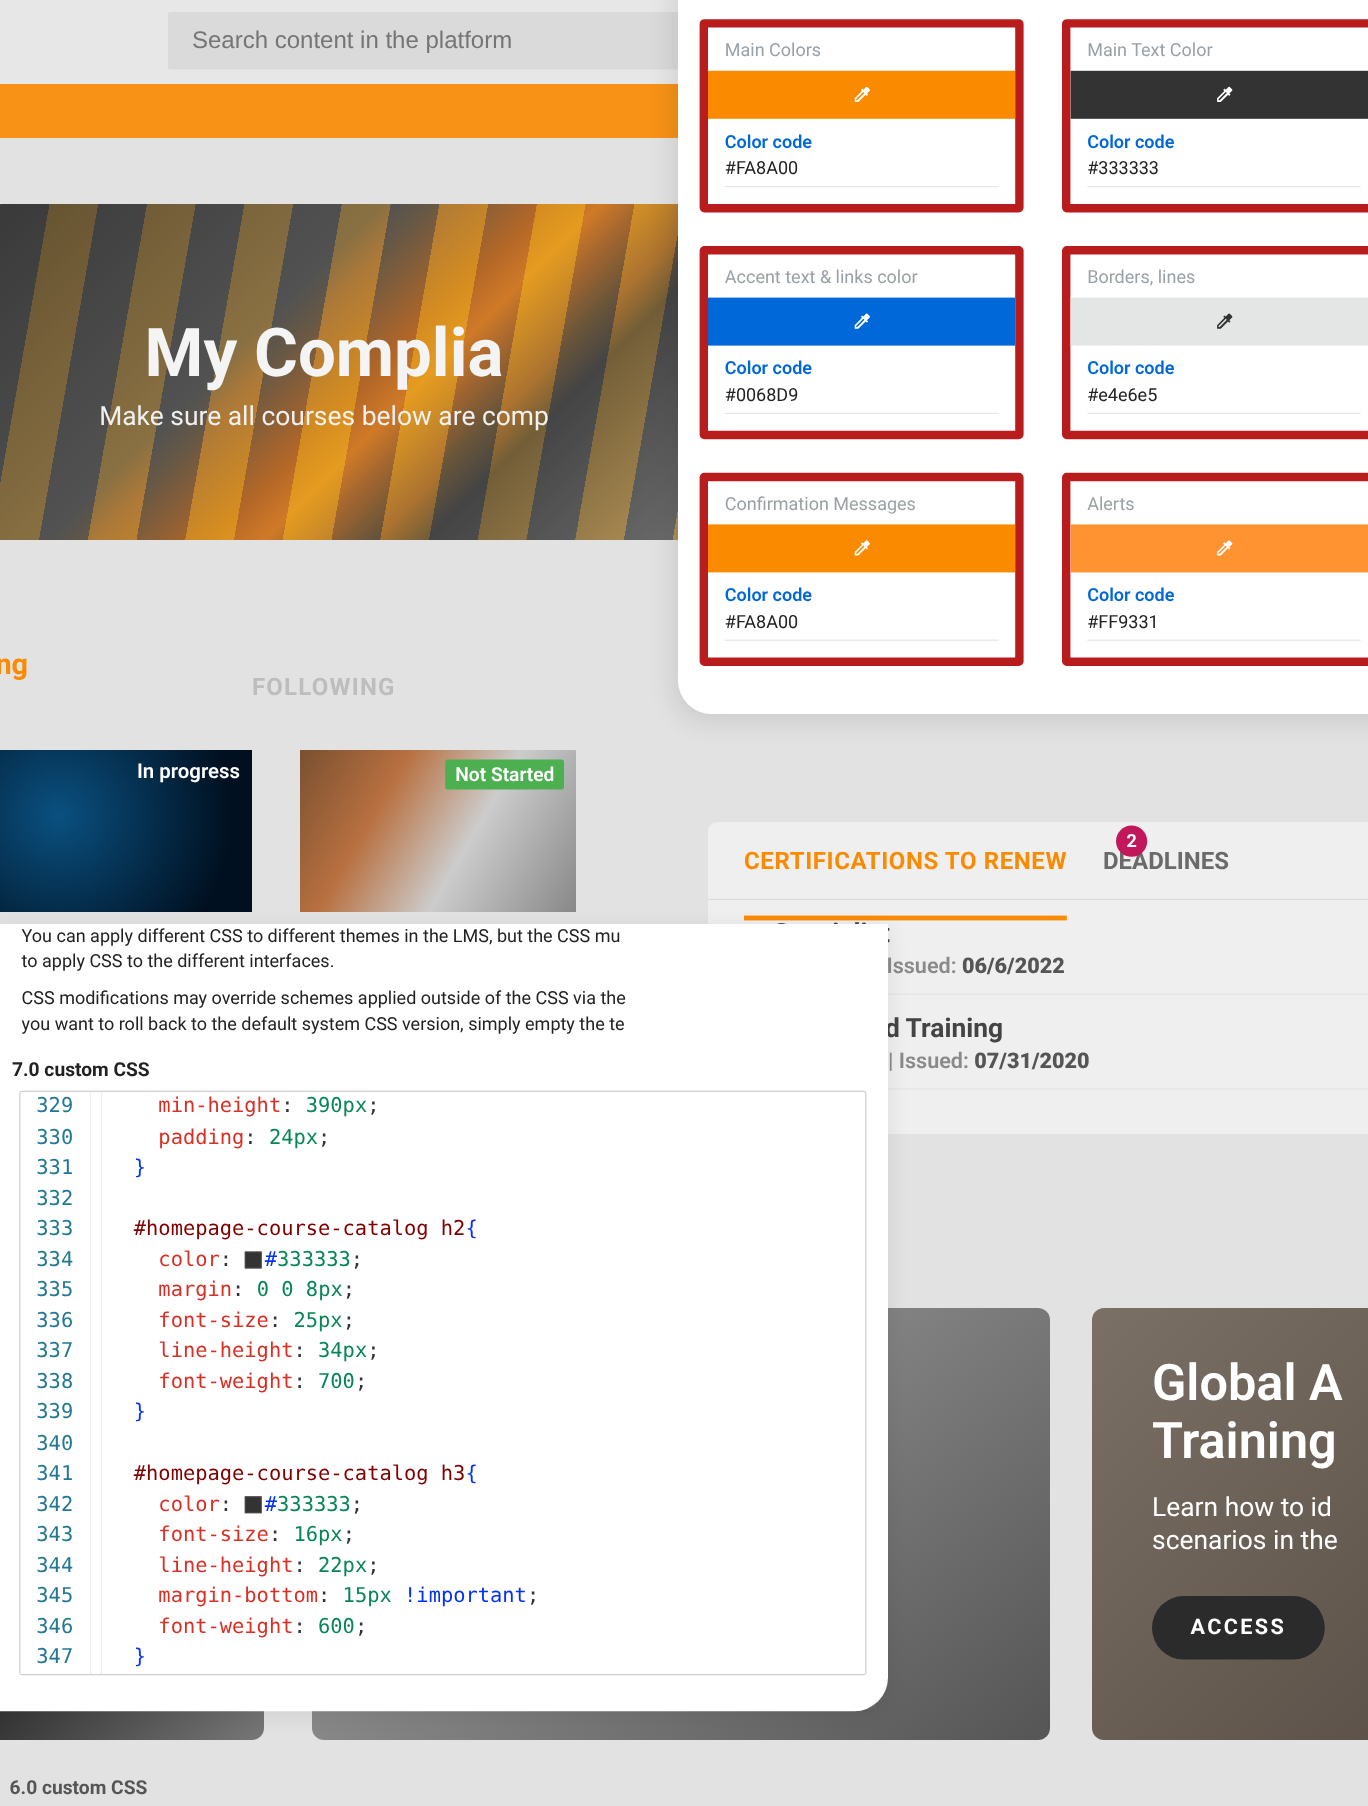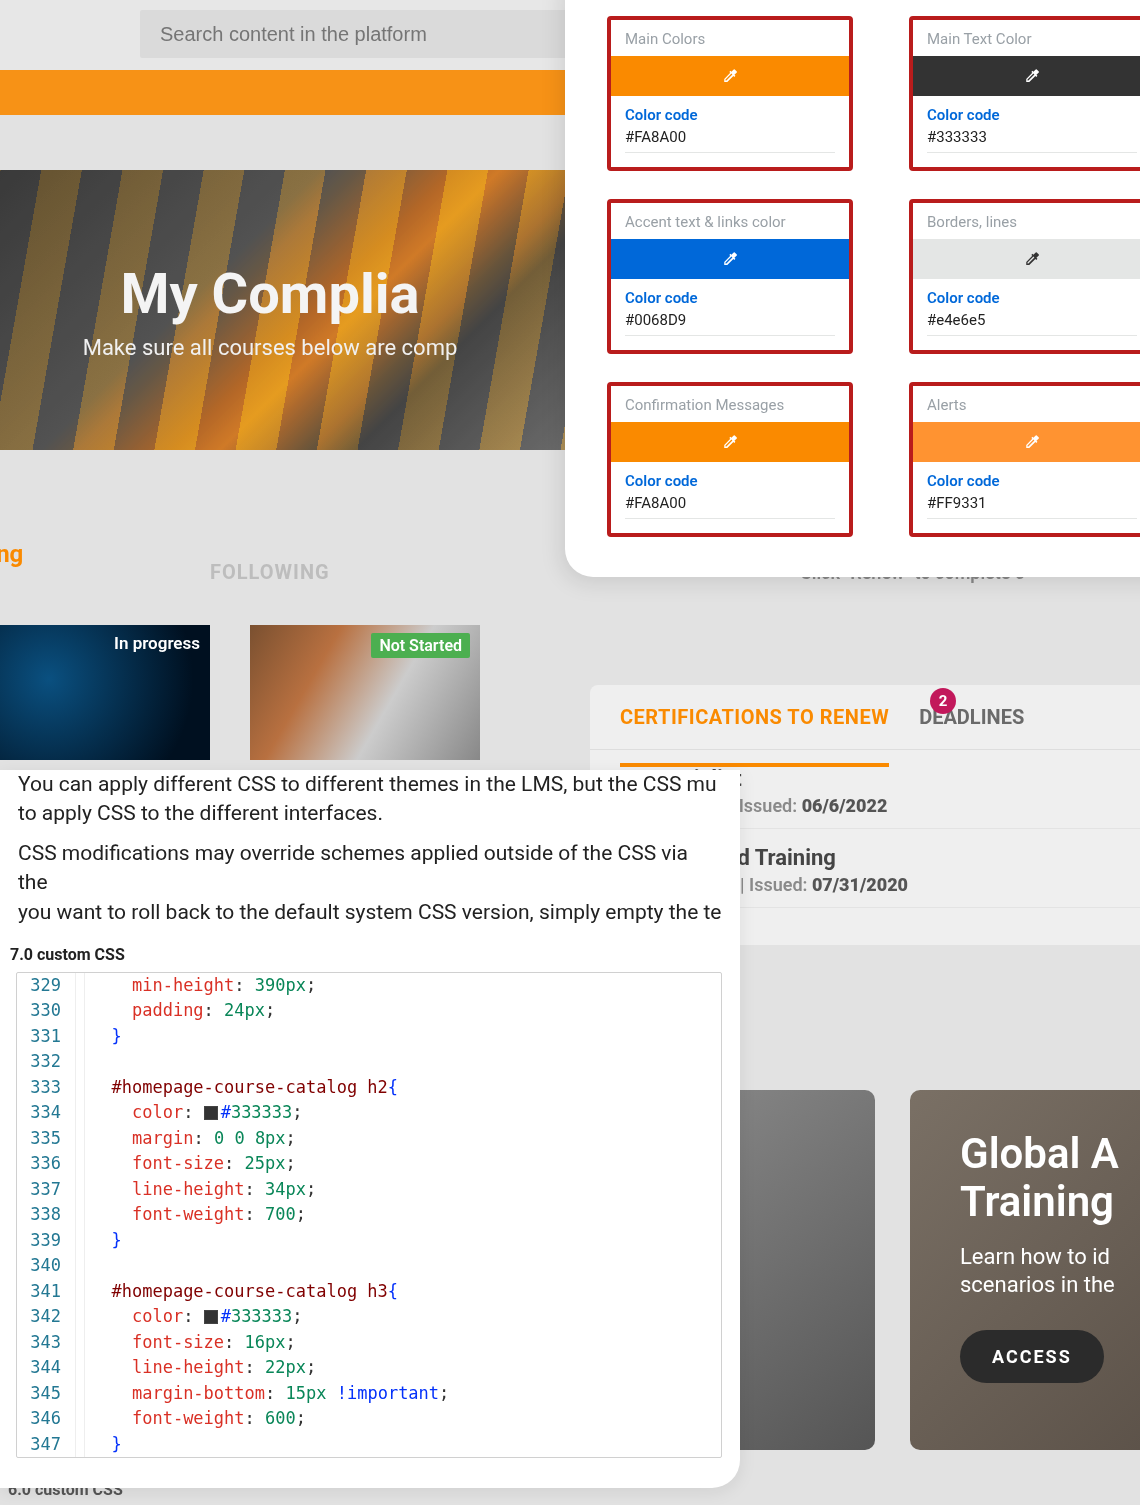--- a/index.html
+++ b/index.html
@@ -47,42 +47,42 @@
   .bigcard.left { left:260px; background:linear-gradient(140deg,#aaa 0%, #888 40%, #555 100%);}
   .bigcard.right { left:910px;}
   .bigcard h2 { font-size:42px; font-weight:600; line-height:1.15;}
   .bigcard p { font-size:22px; margin-top:16px; line-height:1.3;}
   .bigcard .accessbtn { display:inline-block; margin-top:30px; background:#2b2b2b; color:#fff; font-weight:700; letter-spacing:2px; font-size:18px; padding:16px 32px; border-radius:28px;}
   .side-small { position:absolute; top:1380px; left:-40px; width:260px; height:70px; background:linear-gradient(120deg,#222,#777); border-radius:0 0 10px 10px;}
   .midcard-access { position:absolute; top:1370px; left:320px; background:#2b2b2b; color:#fff; font-weight:700; letter-spacing:2px; font-size:18px; padding:14px 30px; border-radius:26px;}
 
   
   .doc { position:absolute; top:770px; left:0px; width:740px; background:#fff; border-radius:0 0 28px 0; padding:0 18px 30px 18px; box-shadow: 0 4px 18px rgba(0,0,0,0.08); z-index:4;}
-  .doc p { font-size:21px; color:#222; line-height:1.4; margin-bottom:10px;}
+  .doc p { font-size:15px; color:#222; line-height:1.4; margin-bottom:10px;}
   .doc .sub { font-size:16px; font-weight:700; color:#222; margin:18px 0 8px -8px;}
   .code-frame { border:1px solid #d0d0d0; background:#fff; font-family: ui-monospace, Menlo, Consolas, monospace; font-size:17px; line-height:1.5; border-radius:2px; margin-left:-2px;}
   .code-line { display:flex;}
   .ln { width:58px; text-align:right; color:#237893; padding-right:14px; user-select:none;}
   .gut { width:10px; border-left:1px solid #eee; border-right:1px solid #eee;}
   .codetxt { white-space:pre; padding-left:6px;}
   .c-sel { color:#800000;}
   .c-brace { color:#0431fa;}
   .c-prop { color:#d93025;}
   .c-num { color:#098658;}
   .c-hex { color:#0431fa;}
   .c-imp { color:#0431fa;margin-top:41px;}
   .c-punc { color:#333;}
   .swatch-sq { display:inline-block; width:14px; height:14px; border:1px solid #444; background:#333; vertical-align:-2px; margin-right:3px;}
 
   .doc2-sub { position:absolute; top:1480px; left:8px; font-size:16px; font-weight:700; color:#555; z-index:3;}
 
   
   .panel { position:absolute; top:-20px; left:565px; right:-30px; background:#fff; border-radius:0 0 0 28px; padding:36px 0 40px 18px; z-index:5; box-shadow: -4px 6px 22px rgba(0,0,0,0.10);}
   .panel-grid { display:grid; grid-template-columns: 270px 270px; gap: 28px 32px;}
-  .color-card { border:4px solid #b91c1c; border-radius:4px; background:#fff; overflow:hidden;margin-left:24px;}
+  .color-card { border:7px solid #b91c1c; border-radius:4px; background:#fff; overflow:hidden;}
   .cc-title { font-size:15px; color:#99a0a6; padding:10px 14px 8px 14px;}
   .cc-swatch { height:40px; display:flex; align-items:center; justify-content:center;}
   .cc-swatch svg { width:18px; height:18px;}
   .cc-body { padding:10px 14px 14px 14px;}
   .cc-label { color:#0068D9; font-weight:600; font-size:15px;}
   .cc-code { font-size:15px; color:#222; padding:4px 0 6px 0; border-bottom:1px solid #e4e6e5;}
 
 </style>
 </head>
 <body>

